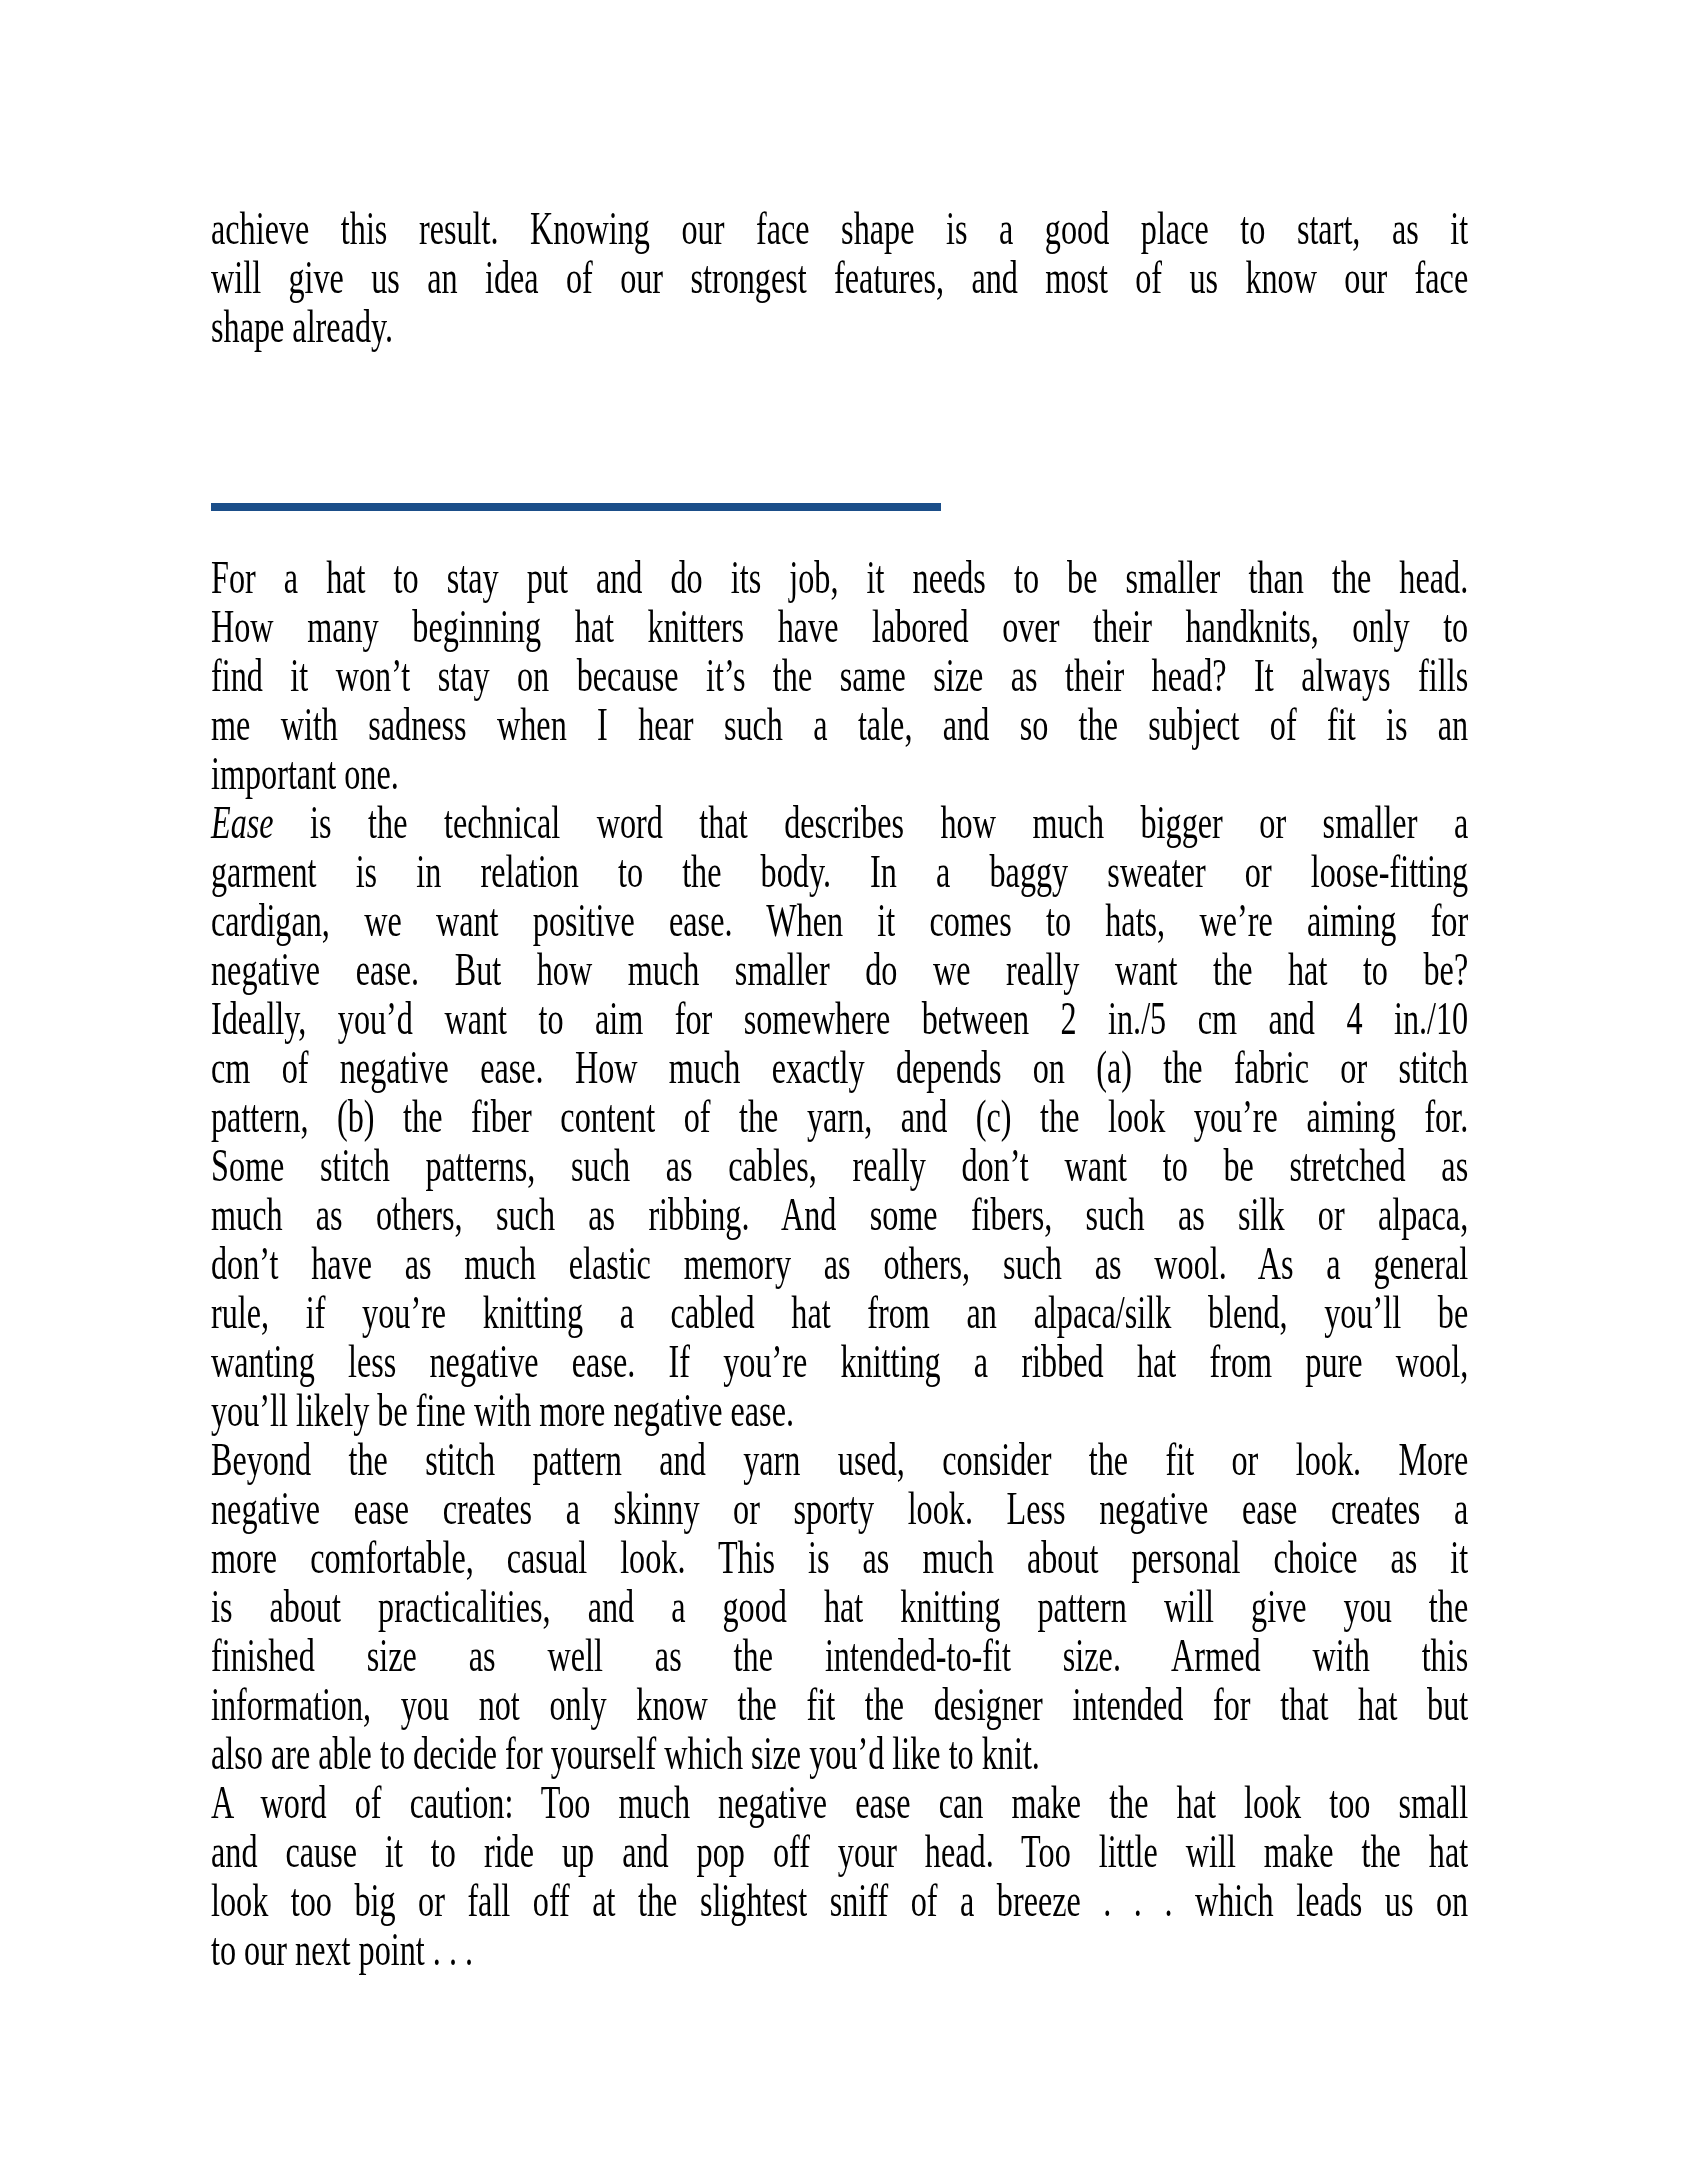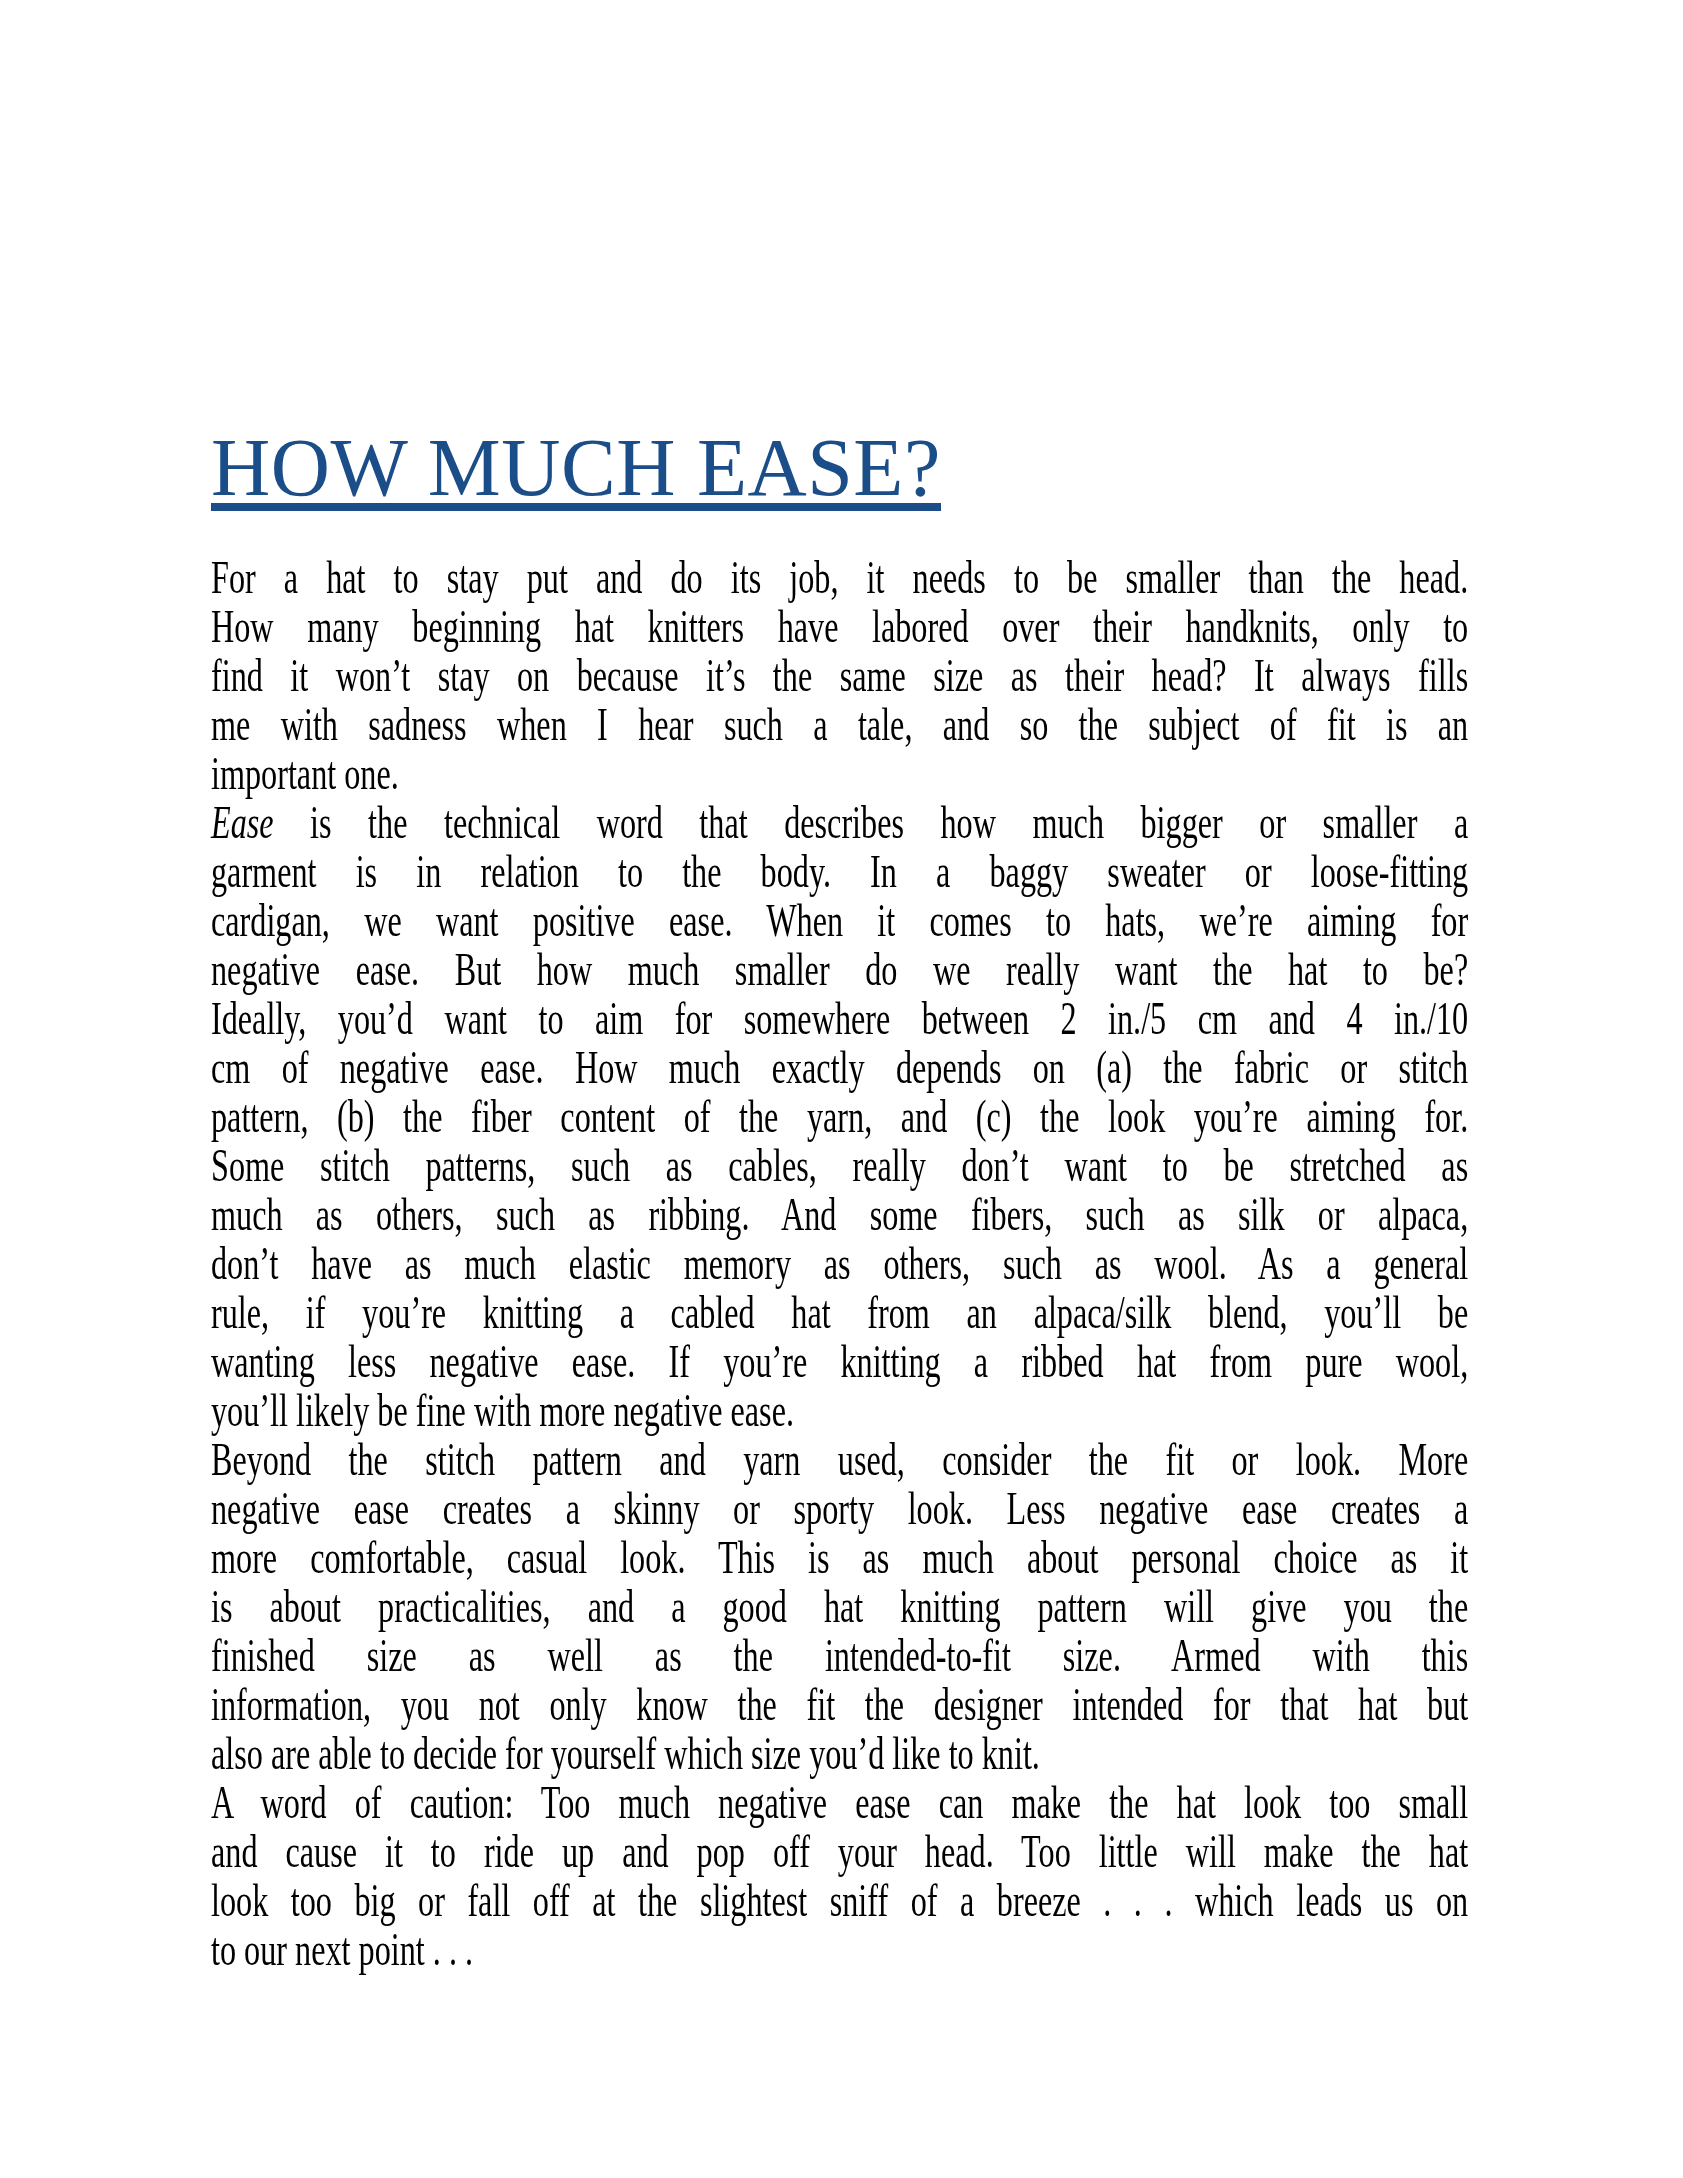--- a/index.html
+++ b/index.html
@@ -56,24 +56,26 @@
     left: 211px;
     top: 503px;
     width: 730px;
     height: 8px;
   }
 </style>
 </head>
 <body>
 
 <div class="page" style="background: rgb(255, 255, 255); color: rgb(0, 0, 0);">
+  <div id="intro-paragraph" class="textblock">
+      <div class="tline just">achieve this result. Knowing our face shape is a good place to start, as it</div>
+      <div class="tline just">will give us an idea of our strongest features, and most of us know our face</div>
+      <div class="tline">shape already.</div>
+    </div>
 
-  <h1 id="section-heading" style="color: rgb(27, 78, 137);">
-    <span>HOW MUCH EASE?</span>
-  </h1>
   <div id="heading-underline" style="background: rgb(27, 78, 137);"></div>
 
   <div id="body-text" class="textblock">
       <div class="tline just">For a hat to stay put and do its job, it needs to be smaller than the head.</div>
       <div class="tline just">How many beginning hat knitters have labored over their handknits, only to</div>
       <div class="tline just">find it won’t stay on because it’s the same size as their head? It always fills</div>
       <div class="tline just">me with sadness when I hear such a tale, and so the subject of fit is an</div>
       <div class="tline">important one.</div>
       <div class="tline just"><i>Ease</i> is the technical word that describes how much bigger or smaller a</div>
       <div class="tline just">garment is in relation to the body. In a baggy sweater or loose-fitting</div>

